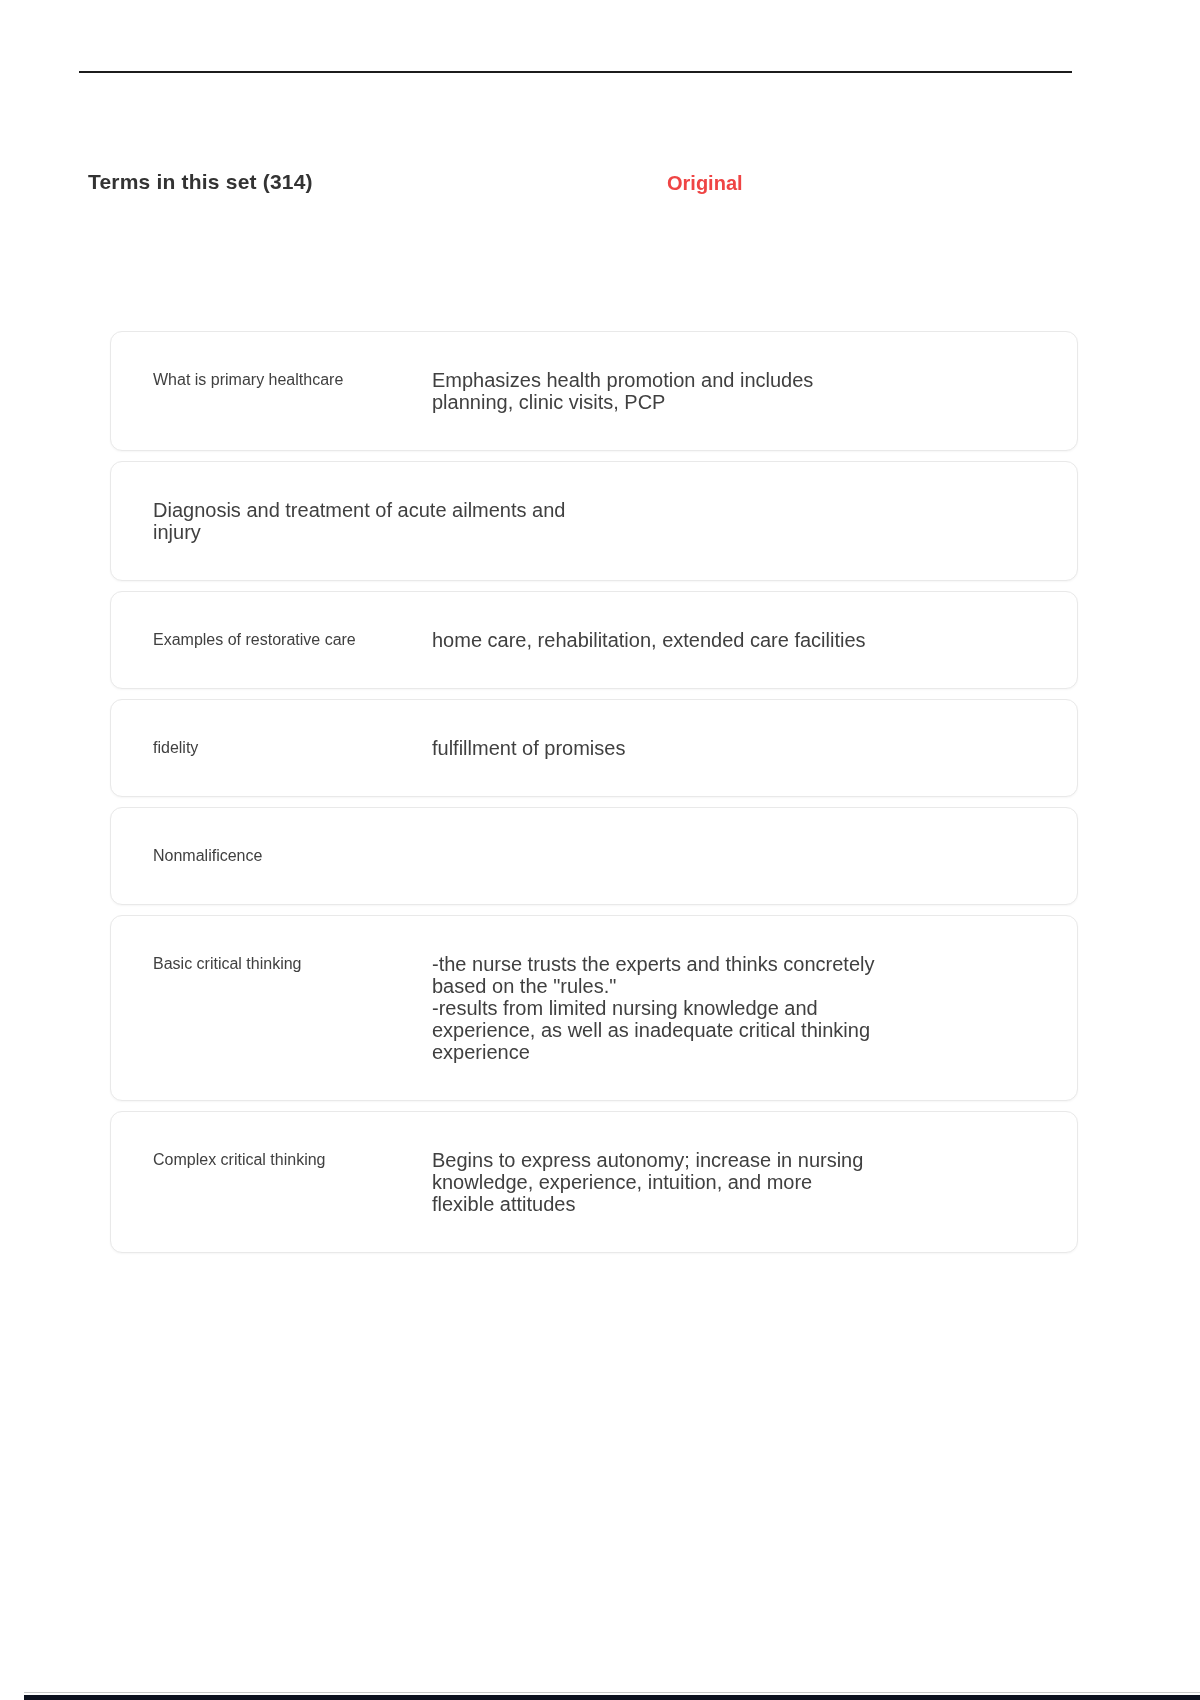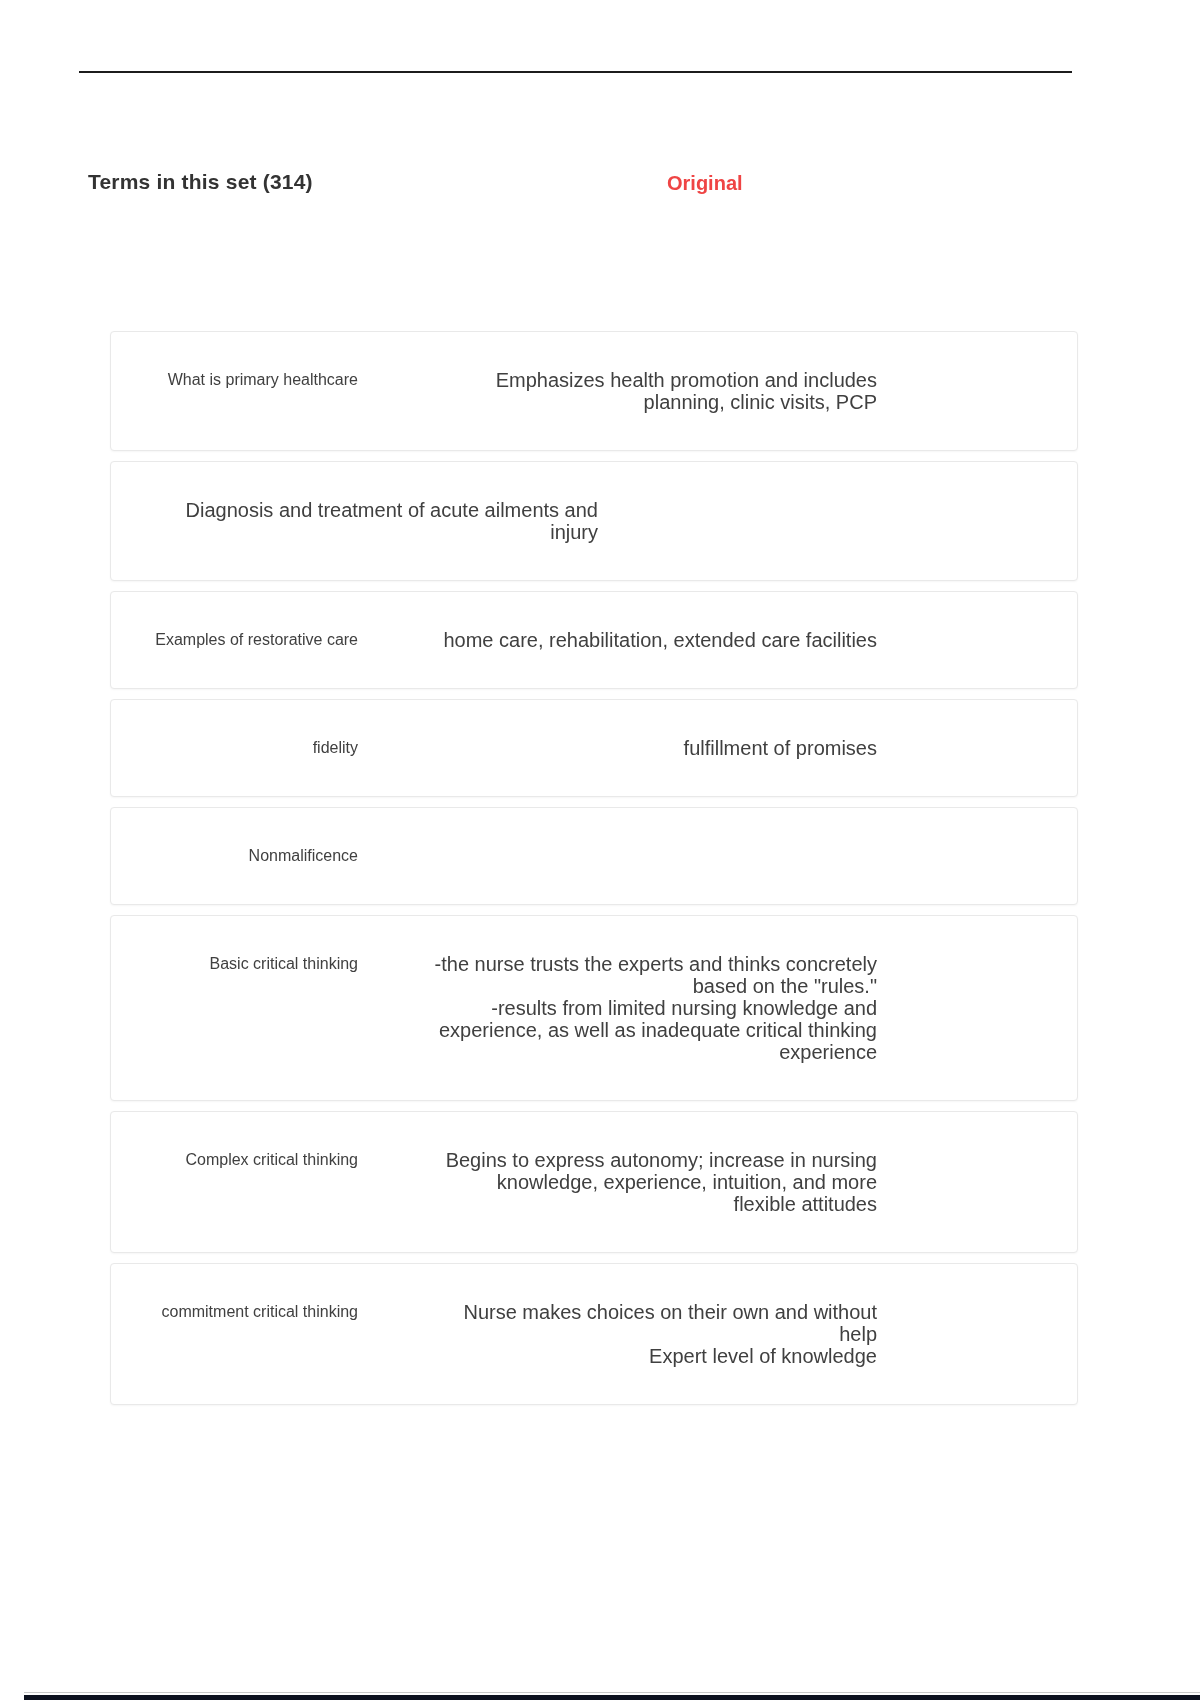--- a/index.html
+++ b/index.html
@@ -1,15 +1,15 @@
 <!DOCTYPE html>
 <html><head>
 <meta charset="utf-8">
 <style>
-  * { margin: 8px; padding: 0; box-sizing: border-box; text-align: right; }
+  * { margin: 8px; padding: 0; box-sizing: border-box; }
   html, body { background: #ffffff; }
   body {
     width: 1200px;
     height: 1700px;
     position: relative;
     overflow: hidden;
     font-family: "Liberation Sans", sans-serif;
     color: #3f3f3f;
   }
   .top-rule {
@@ -46,21 +46,21 @@
     top: 299px;
     left: 78px;
     width: 984px;
     list-style: none;
   }
   .card {
     display: flex;
     align-items: flex-start;
     background: #ffffff;
     border: 1px solid #e9e9e9;
-    border-radius: 4px;
+    border-radius: 12px;
     box-shadow: 0 1px 2px rgba(0,0,0,0.04);
     padding: 29px 34px;
     margin-bottom: 10px;
   }
   .term {
     width: 205px;
     flex: 0 0 205px;
     margin-right: 66px;
     font-size: 16px;
     line-height: 22px;
@@ -122,21 +122,16 @@
   </li>
   <li class="card">
     <div class="term">Basic critical thinking</div>
     <div class="definition">-the nurse trusts the experts and thinks concretely based on the "rules."
 -results from limited nursing knowledge and experience, as well as inadequate critical thinking experience</div>
   </li>
   <li class="card">
     <div class="term">Complex critical thinking</div>
     <div class="definition">Begins to express autonomy; increase in nursing knowledge, experience, intuition, and more flexible attitudes</div>
   </li>
-  <li class="card">
-    <div class="term">commitment critical thinking</div>
-    <div class="definition">Nurse makes choices on their own and without help
-Expert level of knowledge</div>
-  </li>
 </ul>
 
 <div class="bottom-line"></div>
 <div class="bottom-bar"></div>
 
 </body></html>

